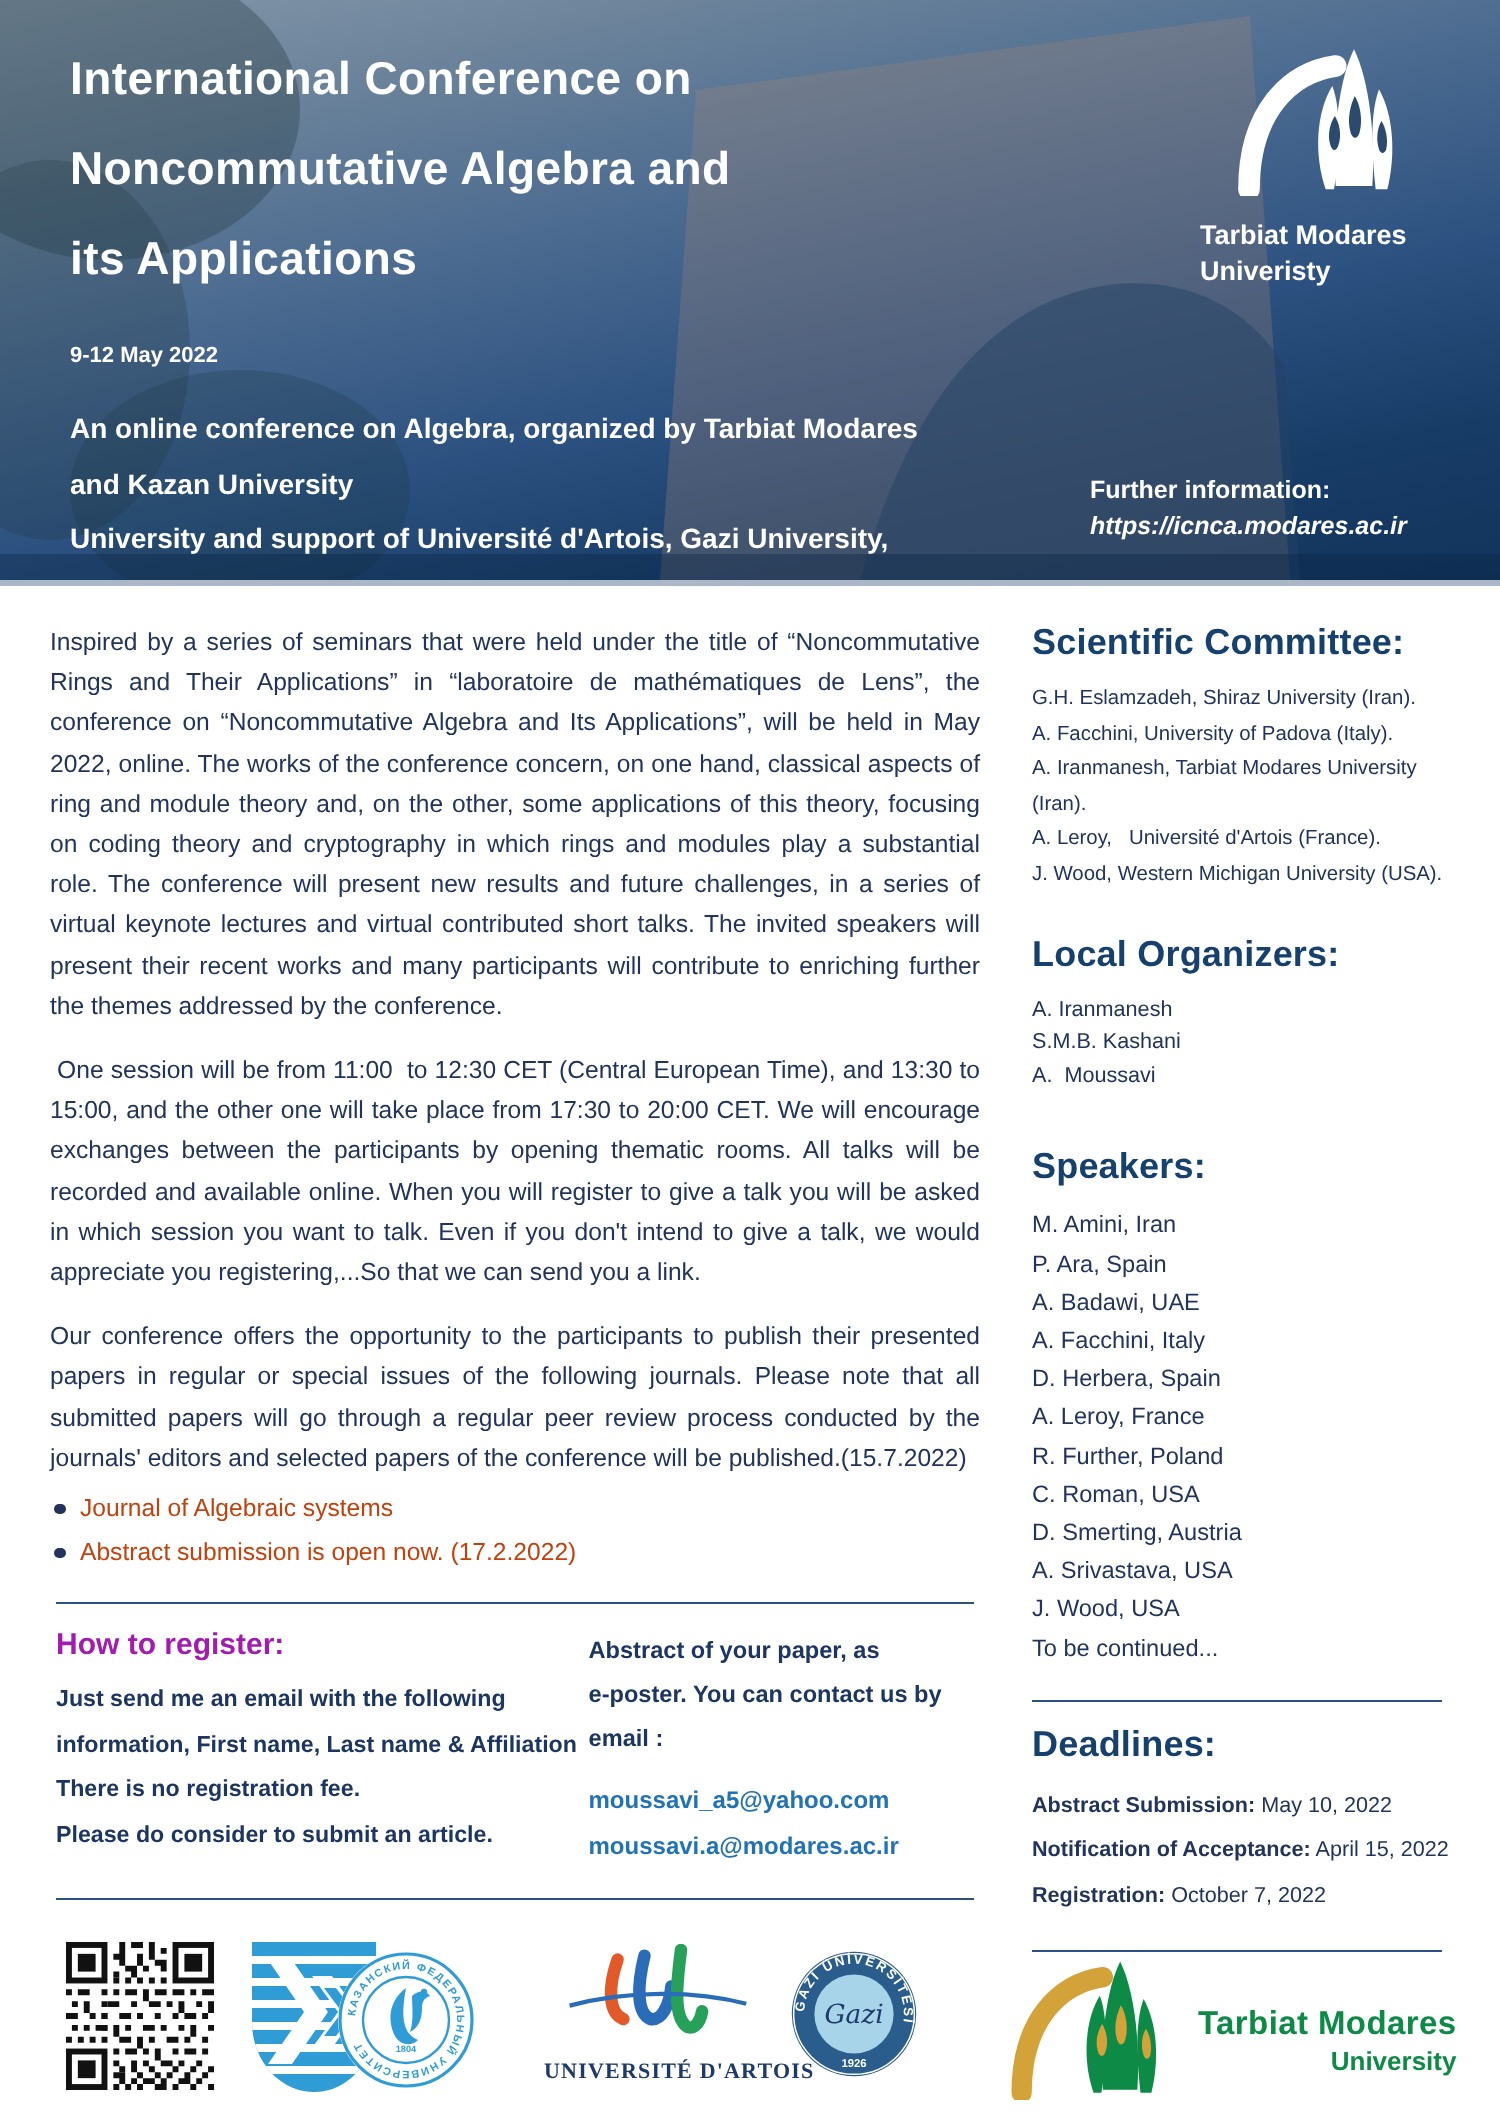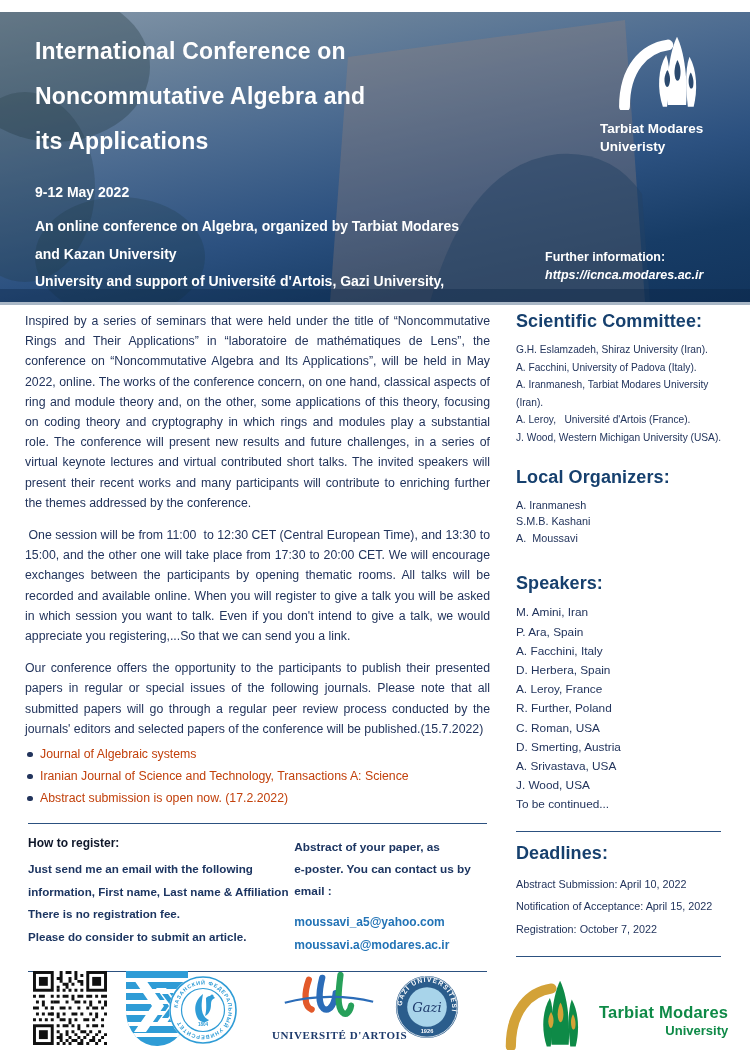--- a/index.html
+++ b/index.html
@@ -1,59 +1,59 @@
 <!DOCTYPE html>
 <html><head>
 <meta charset="utf-8">
 <style>
   html,body{margin:0;padding:0;background:#fff;}
   .poster{position:relative;width:750px;height:1060px;background:#fff;overflow:hidden;
           font-family:"Liberation Sans",sans-serif;color:#22345c;}
   
-  .header{position:absolute;left:0;top:12px;width:750px;height:290px;
+  .header{position:absolute;left:0;top:0;width:750px;height:290px;
           background:linear-gradient(168deg,#8497aa 0%,#6d849b 16%,#4d6c91 38%,#2c5180 62%,#173c66 82%,#12345c 100%);
           border-bottom:3px solid #a9b7c6;}
   .hdr-bg{position:absolute;left:0;top:0;width:750px;height:290px;}
   .hdr-title{position:absolute;left:35px;top:17px;font-size:23px;font-weight:bold;color:#fff;line-height:45px;letter-spacing:.2px;}
-  .hdr-date{position:absolute;left:35px;top:172px;font-size:14px;font-weight:bold;color:#fff;}
+  .hdr-date{position:absolute;left:35px;top:172px;font-size:11px;font-weight:bold;color:#fff;}
   .hdr-sub{position:absolute;left:35px;top:201px;font-size:14px;font-weight:bold;color:#fff;line-height:27.5px;}
   .hdr-logo{position:absolute;left:600px;top:18px;width:140px;color:#fff;}
   .hdr-logo .mark{margin-left:14px;}
   .hdr-logo .lt{font-size:13.5px;font-weight:bold;line-height:18px;margin-top:6px;}
   .further{position:absolute;left:545px;top:237px;color:#fff;font-size:12.5px;font-weight:bold;line-height:17.5px;}
   .further .url{cursor:pointer;font-style:italic;}
   
   .leftcol{position:absolute;left:25px;top:311px;width:465px;}
   .leftcol p{margin:0;font-size:12.3px;line-height:20.2px;text-align:justify;color:#22345c;}
   .leftcol p + p{margin-top:12px;}
   ul.journals{list-style:none;margin:4px 0 0;padding:0;}
   ul.journals li{font-size:12.3px;line-height:22px;color:#c2410c;padding-left:15px;position:relative;}
   ul.journals li::before{content:"";position:absolute;left:2px;top:8.5px;width:5.5px;height:5.5px;border-radius:50%;background:#22345c;}
   .rule{border:none;border-top:1.6px solid #2c5180;margin:14px 3px 0 3px;}
   
   .register{display:flex;margin-top:12px;padding:0 3px;}
   .reg-left{width:268px;}
   .reg-right{width:194px;}
-  .reg-h{font-size:12px;font-weight:bold;color:#0f172a;margin:0 0 8px;}
+  .reg-h{font-size:15px;font-weight:bold;color:#a21caf;margin:0 0 8px;}
   .reg-line{font-size:11.6px;font-weight:bold;color:#1c3561;line-height:22.5px;}
   .reg-rline{font-size:11.8px;font-weight:bold;color:#1c3561;line-height:22px;}
   .emails{margin-top:9px;}
   .email{font-size:12px;font-weight:bold;color:#2273b6;line-height:23px;cursor:pointer;}
   
   .sidebar{position:absolute;left:516px;top:311px;width:222px;}
   .sb-h{font-size:18px;font-weight:bold;color:#16406e;margin:0 0 9px;letter-spacing:.1px;}
   ul.sb-list{list-style:none;margin:0;padding:0;}
   .committee li{font-size:10.2px;line-height:17.6px;color:#22345c;}
   .organizers li{font-size:10.8px;line-height:16.6px;color:#22345c;}
   .speakers li{font-size:11.8px;line-height:19.2px;color:#22345c;}
   .sb-gap1{height:20px;} .sb-gap2{height:27px;}
   .sb-rule{border:none;border-top:1.6px solid #2c5180;margin:16px 0 0;width:205px;}
   .deadlines{margin-top:11px;}
   .dl-item{font-size:10.8px;line-height:22.5px;color:#22345c;}
-  .dl-label{font-weight:normal;}
+  .dl-label{font-weight:bold;}
   
   .footer{position:absolute;left:0;top:966px;width:750px;height:94px;}
   .logo{position:absolute;}
   .artois-cap{font-family:"Liberation Serif",serif;font-weight:bold;font-size:11px;color:#1d3a6b;letter-spacing:.6px;margin-top:1px;white-space:nowrap;}
   .tmu-foot{display:flex;align-items:center;}
   .tmu-words{margin-left:10px;margin-top:16px;}
   .tmu-w1{font-size:16.5px;font-weight:bold;color:#0e8a47;letter-spacing:.2px;}
   .tmu-w2{font-size:13px;font-weight:bold;color:#0e8a47;text-align:right;margin-top:1px;}
 </style>
 </head>
@@ -107,21 +107,20 @@
     </div>
   </header>
 
   <main class="leftcol">
     <p>Inspired by a series of seminars that were held under the title of “Noncommutative Rings and Their Applications” in “laboratoire de mathématiques de Lens”, the conference on “Noncommutative Algebra and Its Applications”, will be held in May 2022, online. The works of the conference concern, on one hand, classical aspects of ring and module theory and, on the other, some applications of this theory, focusing on coding theory and cryptography in which rings and modules play a substantial role. The conference will present new results and future challenges, in a series of virtual keynote lectures and virtual contributed short talks. The invited speakers will present their recent works and many participants will contribute to enriching further the themes addressed by the conference.</p>
     <p>&nbsp;One session will be from 11:00&nbsp; to 12:30 CET (Central European Time), and 13:30 to 15:00, and the other one will take place from 17:30 to 20:00 CET. We will encourage exchanges between the participants by opening thematic rooms. All talks will be recorded and available online. When you will register to give a talk you will be asked in which session you want to talk. Even if you don't intend to give a talk, we would appreciate you registering,...So that we can send you a link.</p>
     <p>Our conference offers the opportunity to the participants to publish their presented papers in regular or special issues of the following journals. Please note that all submitted papers will go through a regular peer review process conducted by the journals' editors and selected papers of the conference will be published.(15.7.2022)</p>
 
     <ul class="journals">
       <li>Journal of Algebraic systems</li>
-      <li>Iranian Journal of Science and Technology, Transactions A: Science</li>
       <li>Abstract submission is open now. (17.2.2022)</li>
     </ul>
 
     <hr class="rule">
 
     <section class="register">
       <div class="reg-left">
         <h2 class="reg-h">How to register:</h2>
         <div class="reg-line">Just send me an email with the following</div>
         <div class="reg-line">information, First name, Last name &amp; Affiliation</div>
@@ -158,35 +157,36 @@
       <li>A. Iranmanesh</li>
       <li>S.M.B. Kashani</li>
       <li>A.&nbsp; Moussavi</li>
     </ul>
 
     <div class="sb-gap2"></div>
     <h2 class="sb-h">Speakers:</h2>
     <ul class="sb-list speakers">
       <li>M. Amini, Iran</li>
       <li>P. Ara, Spain</li>
+      <li>A. Badawi, UAE</li>
       <li>A. Facchini, Italy</li>
       <li>D. Herbera, Spain</li>
       <li>A. Leroy, France</li>
       <li>R. Further, Poland</li>
       <li>C. Roman, USA</li>
       <li>D. Smerting, Austria</li>
       <li>A. Srivastava, USA</li>
       <li>J. Wood, USA</li>
       <li>To be continued...</li>
     </ul>
 
     <hr class="sb-rule">
     <div class="deadlines">
       <h2 class="sb-h">Deadlines:</h2>
-      <div class="dl-item"><span class="dl-label">Abstract Submission:</span> <span>April 10, 2022</span></div>
+      <div class="dl-item"><span class="dl-label">Abstract Submission:</span> <span>May 10, 2022</span></div>
       <div class="dl-item"><span class="dl-label">Notification of Acceptance:</span> <span>April 15, 2022</span></div>
       <div class="dl-item"><span class="dl-label">Registration:</span> <span>October 7, 2022</span></div>
     </div>
     <hr class="sb-rule">
   </aside>
 
   <footer class="footer">
 
     <svg class="logo" style="left:33px;top:5px;" width="74" height="74" viewBox="0 0 25 25">
       <rect width="25" height="25" fill="#fff"></rect>

